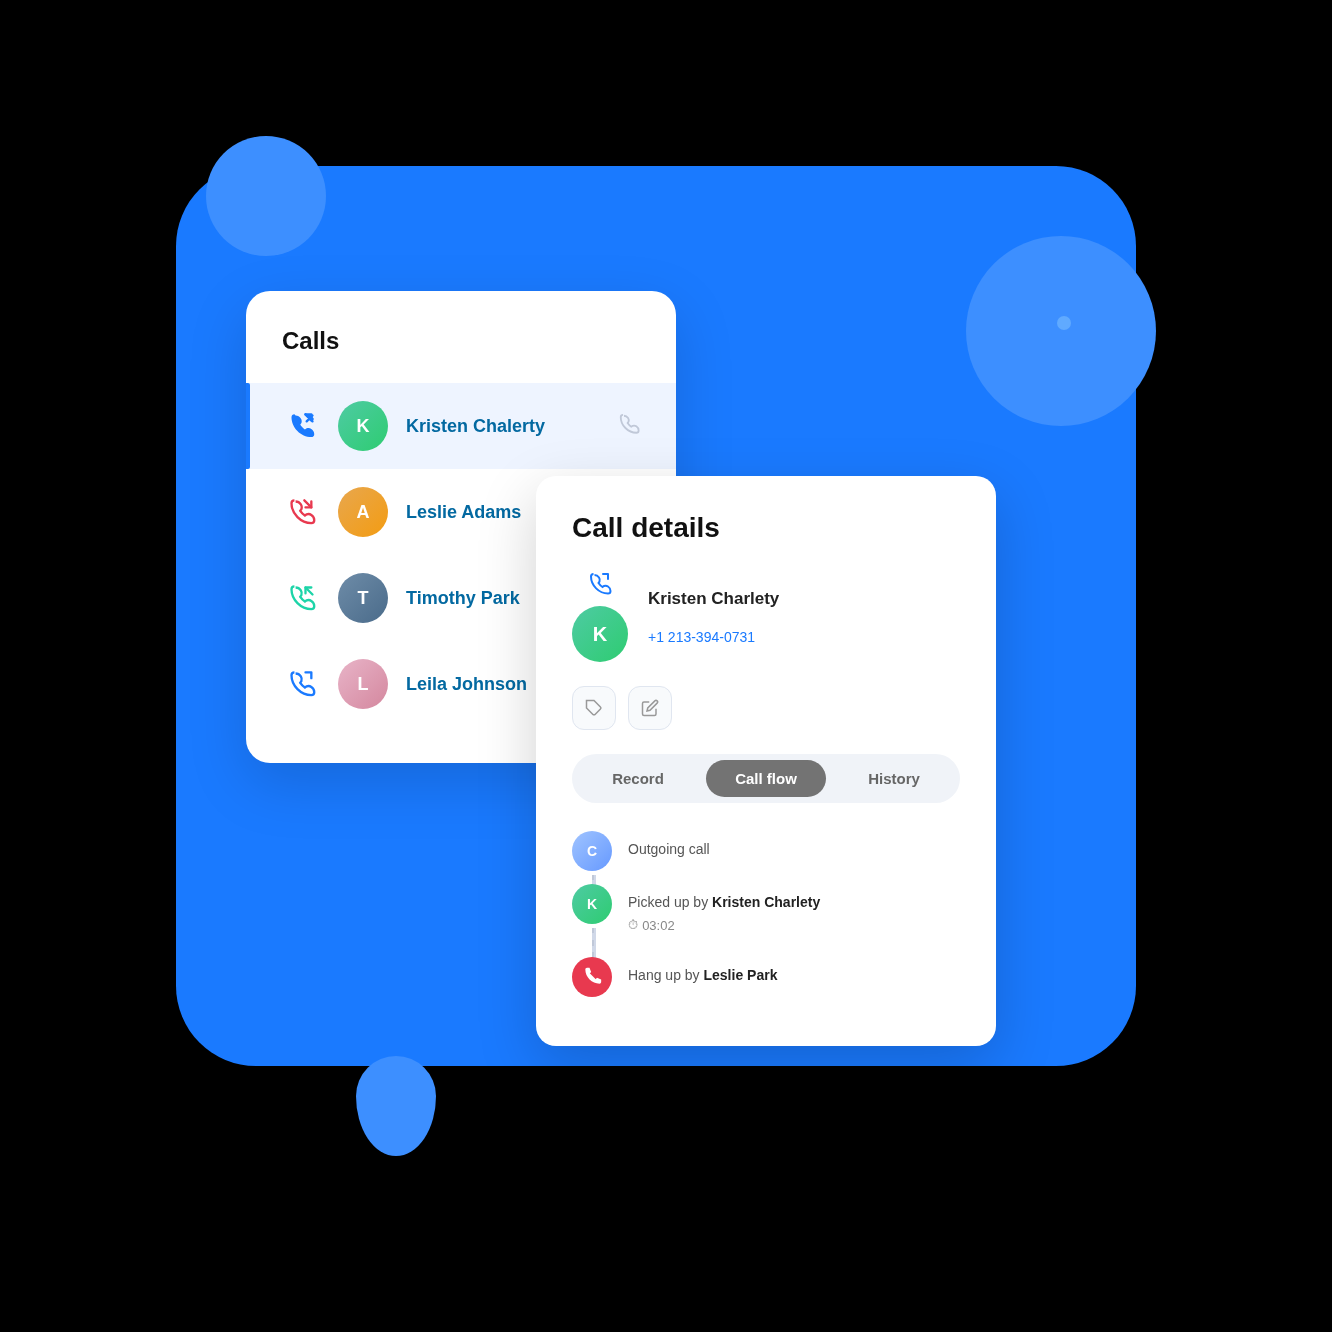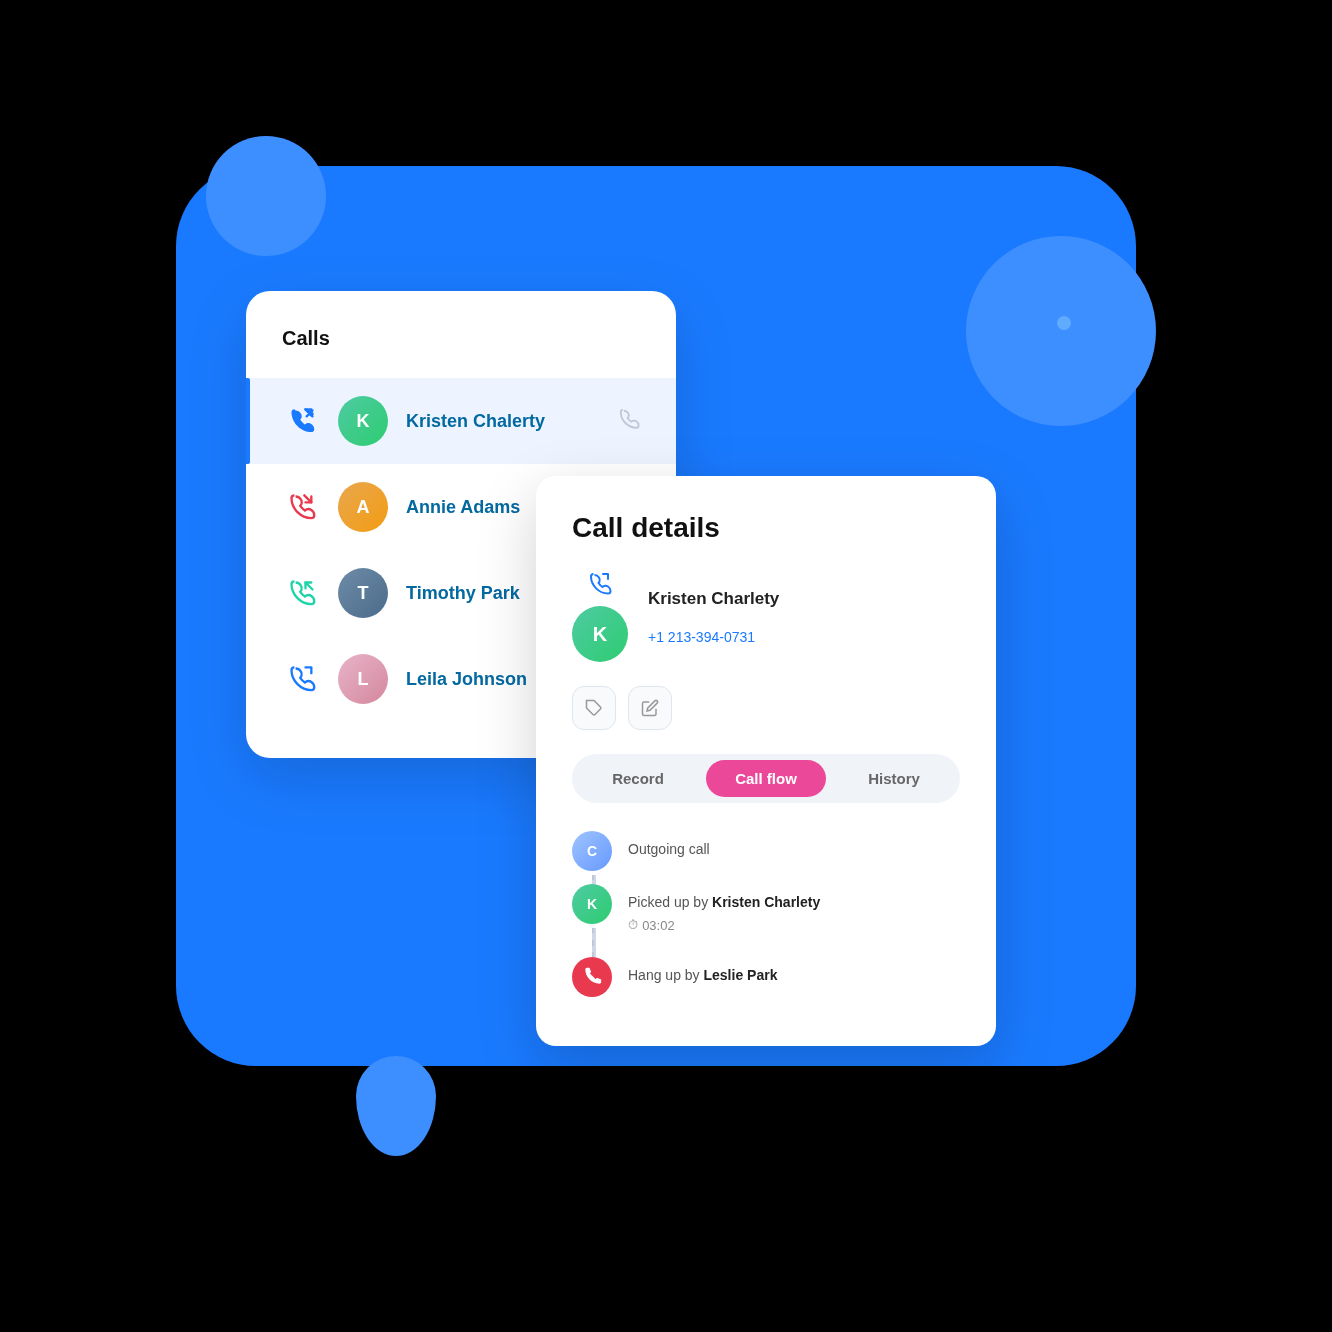--- a/index.html
+++ b/index.html
@@ -84,21 +84,21 @@
       width: 430px;
       background: #fff;
       border-radius: 24px;
       padding: 36px 0 36px 0;
       box-shadow: 0 20px 60px rgba(0,0,0,0.15);
       z-index: 10;
       overflow: hidden;
     }
 
     .calls-title {
-      font-size: 20px;
+      font-size: 24px;
       font-weight: 800;
       color: #111;
       padding: 0 36px 28px 36px;
     }
 
     .call-item {
       display: flex;
       align-items: center;
       padding: 18px 36px;
       cursor: pointer;
@@ -249,21 +249,21 @@
       border-radius: 50px;
       font-size: 15px;
       font-weight: 600;
       cursor: pointer;
       background: transparent;
       color: #666;
       transition: all 0.2s;
     }
 
     .tab-btn.active {
-      background: #ec4899;
+      background: #737373;
       color: #fff;
     }
 
     
     .timeline {
       display: flex;
       flex-direction: column;
       gap: 0;
     }
 
@@ -376,21 +376,21 @@
 
     <div class="call-item">
       <div class="call-icon">
         <svg viewBox="0 0 24 24" width="28" height="28" fill="none">
           <path d="M6.5 3C8.5 3 10 4 11 5.5C11.8 6.7 12 8 11.5 9.5L10.5 11C11.5 12.5 13 14 14.5 15L16 14C17.5 13.5 18.8 13.7 20 14.5C21.5 15.5 22.5 17 22.5 19C22.5 20.5 21.5 21.5 20 21.5C11 21.5 3 13.5 3 4.5C3 3 4 2 5.5 2" stroke="#e8394f" stroke-width="2" fill="none"></path>
           <polyline points="15,8 20,8 20,3" fill="none" stroke="#e8394f" stroke-width="2" stroke-linecap="round" stroke-linejoin="round"></polyline>
           <line x1="20" y1="8" x2="14" y2="2" stroke="#e8394f" stroke-width="2" stroke-linecap="round"></line>
         </svg>
       </div>
       <div class="avatar avatar-annie">A</div>
-      <div class="call-name">Annie Adams</div>
+      <div class="call-name">Leslie Adams</div>
     </div>
 
     <div class="call-item">
       <div class="call-icon">
         <svg viewBox="0 0 24 24" width="28" height="28" fill="none">
           <path d="M6.5 3C8.5 3 10 4 11 5.5C11.8 6.7 12 8 11.5 9.5L10.5 11C11.5 12.5 13 14 14.5 15L16 14C17.5 13.5 18.8 13.7 20 14.5C21.5 15.5 22.5 17 22.5 19C22.5 20.5 21.5 21.5 20 21.5C11 21.5 3 13.5 3 4.5C3 3 4 2 5.5 2" stroke="#1dd4a8" stroke-width="2" fill="none"></path>
           <polyline points="20,3 15,3 15,8" fill="none" stroke="#1dd4a8" stroke-width="2" stroke-linecap="round" stroke-linejoin="round"></polyline>
           <line x1="15" y1="3" x2="21" y2="9" stroke="#1dd4a8" stroke-width="2" stroke-linecap="round"></line>
         </svg>
       </div>

